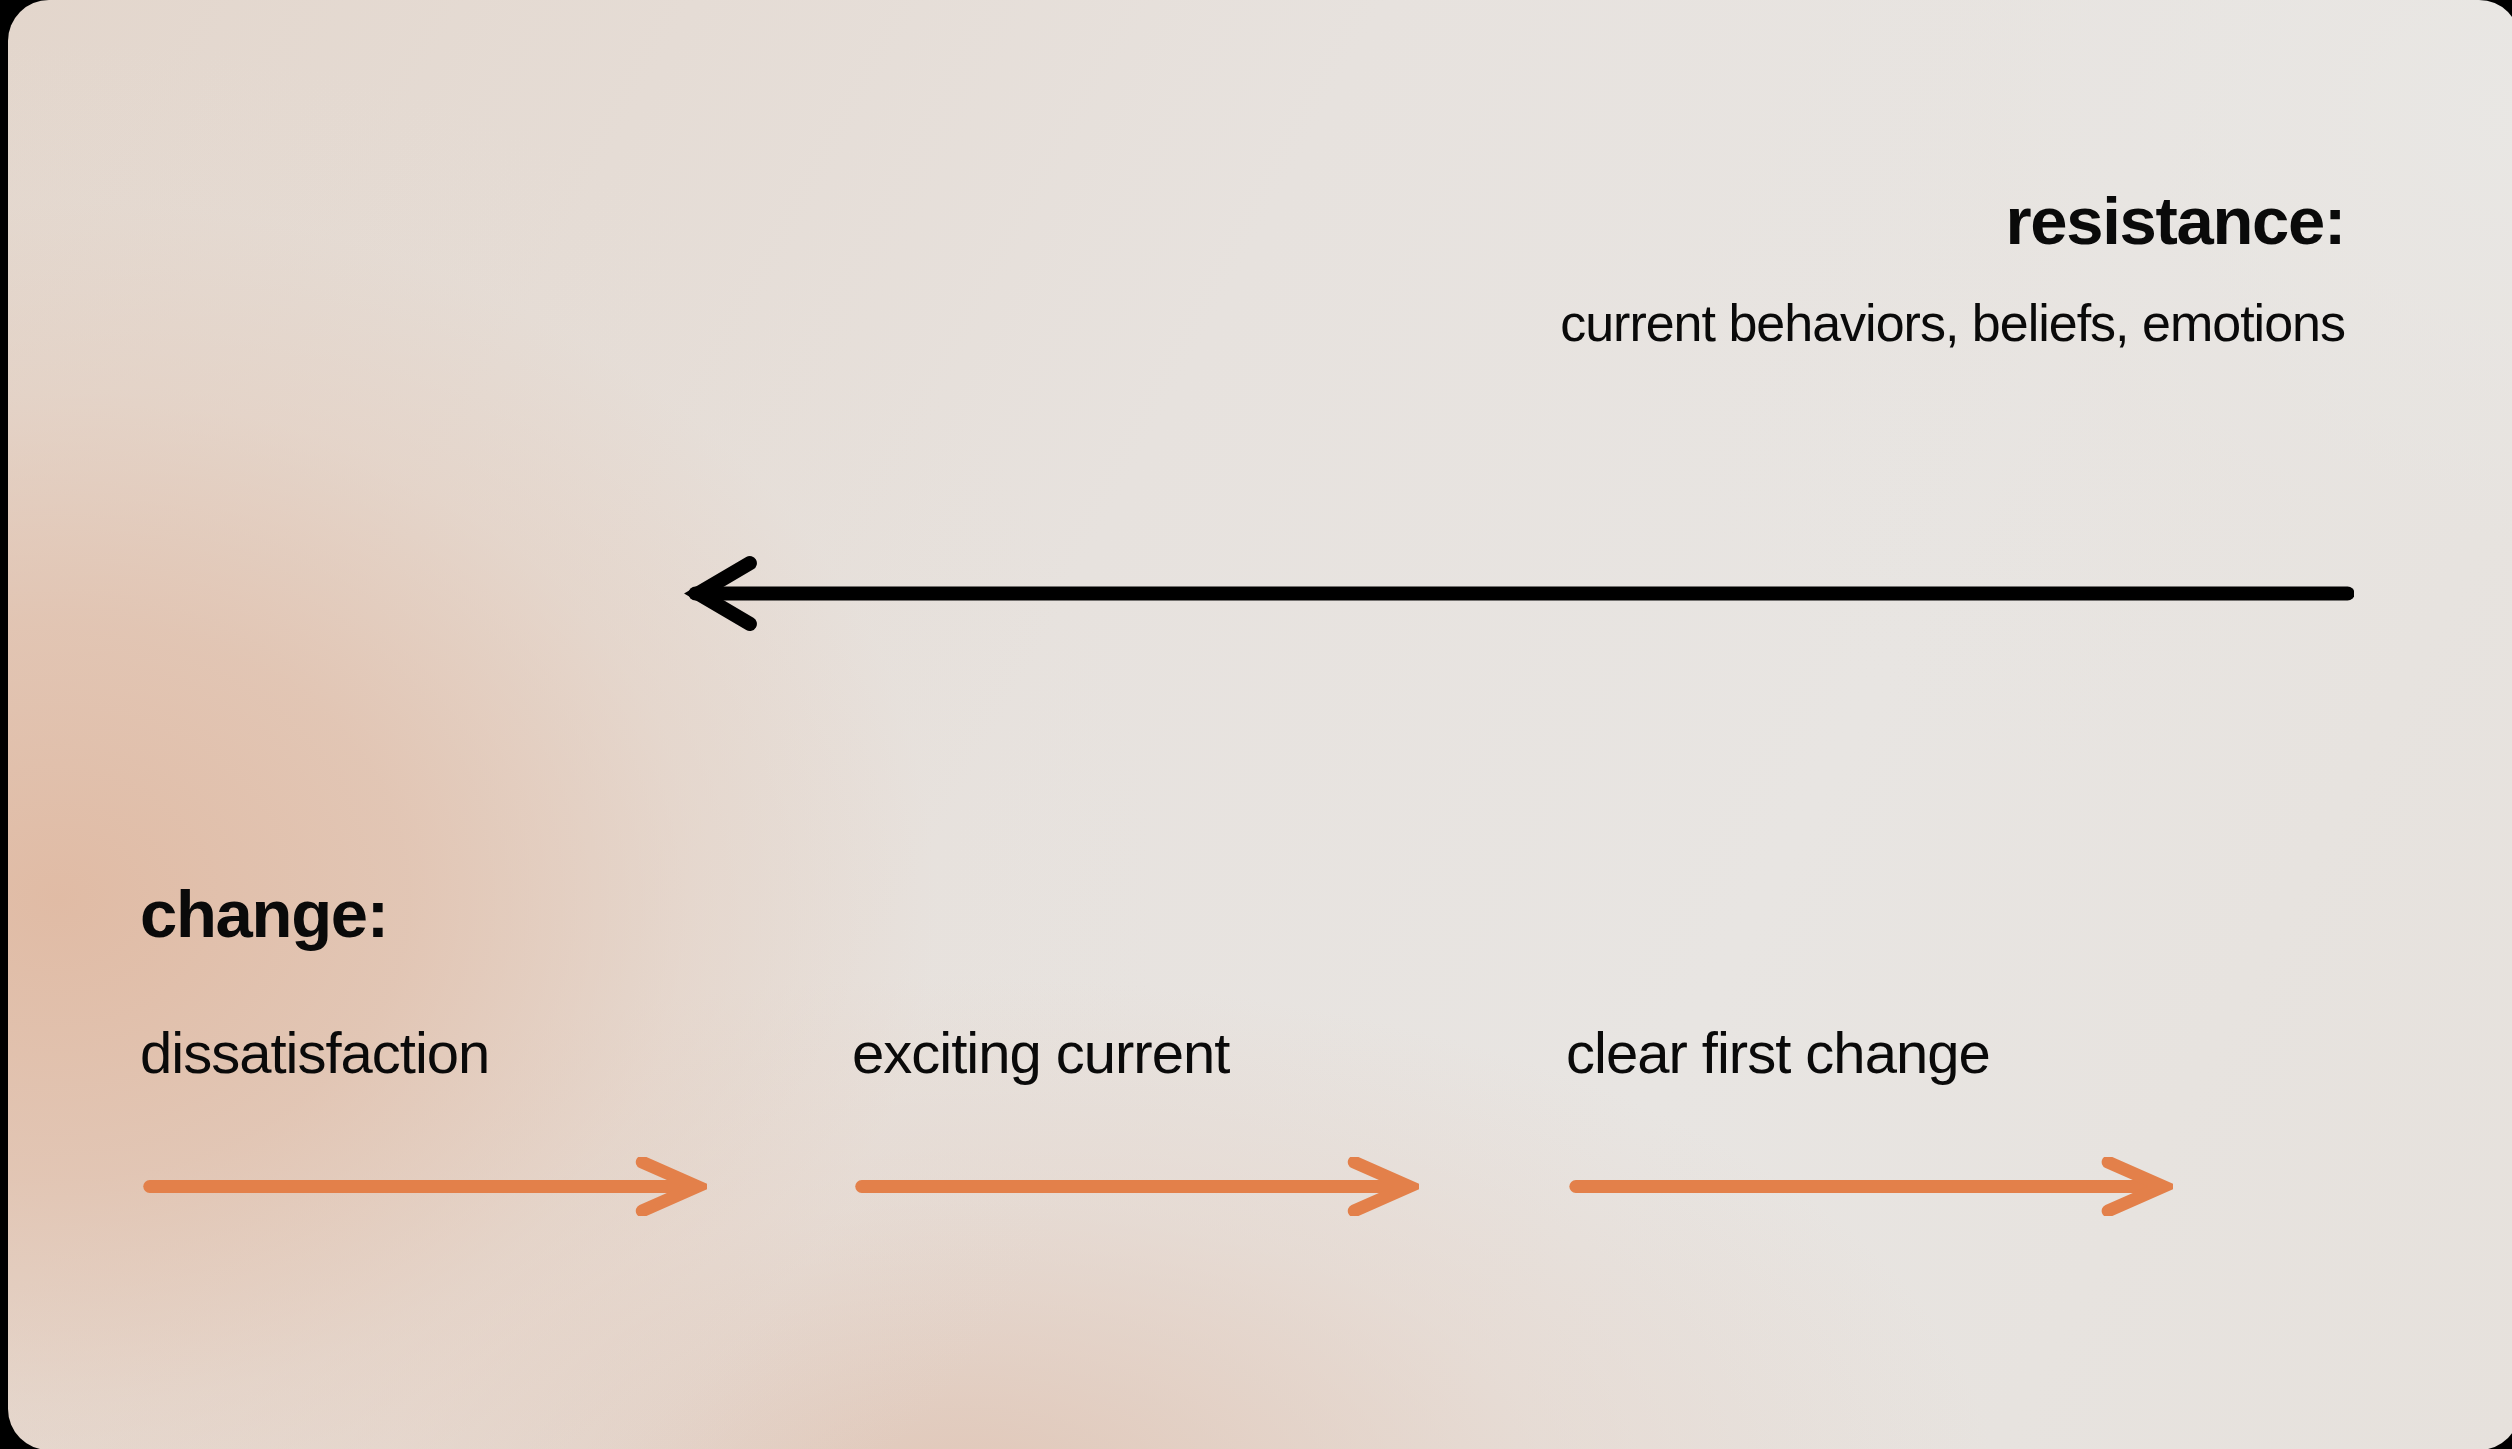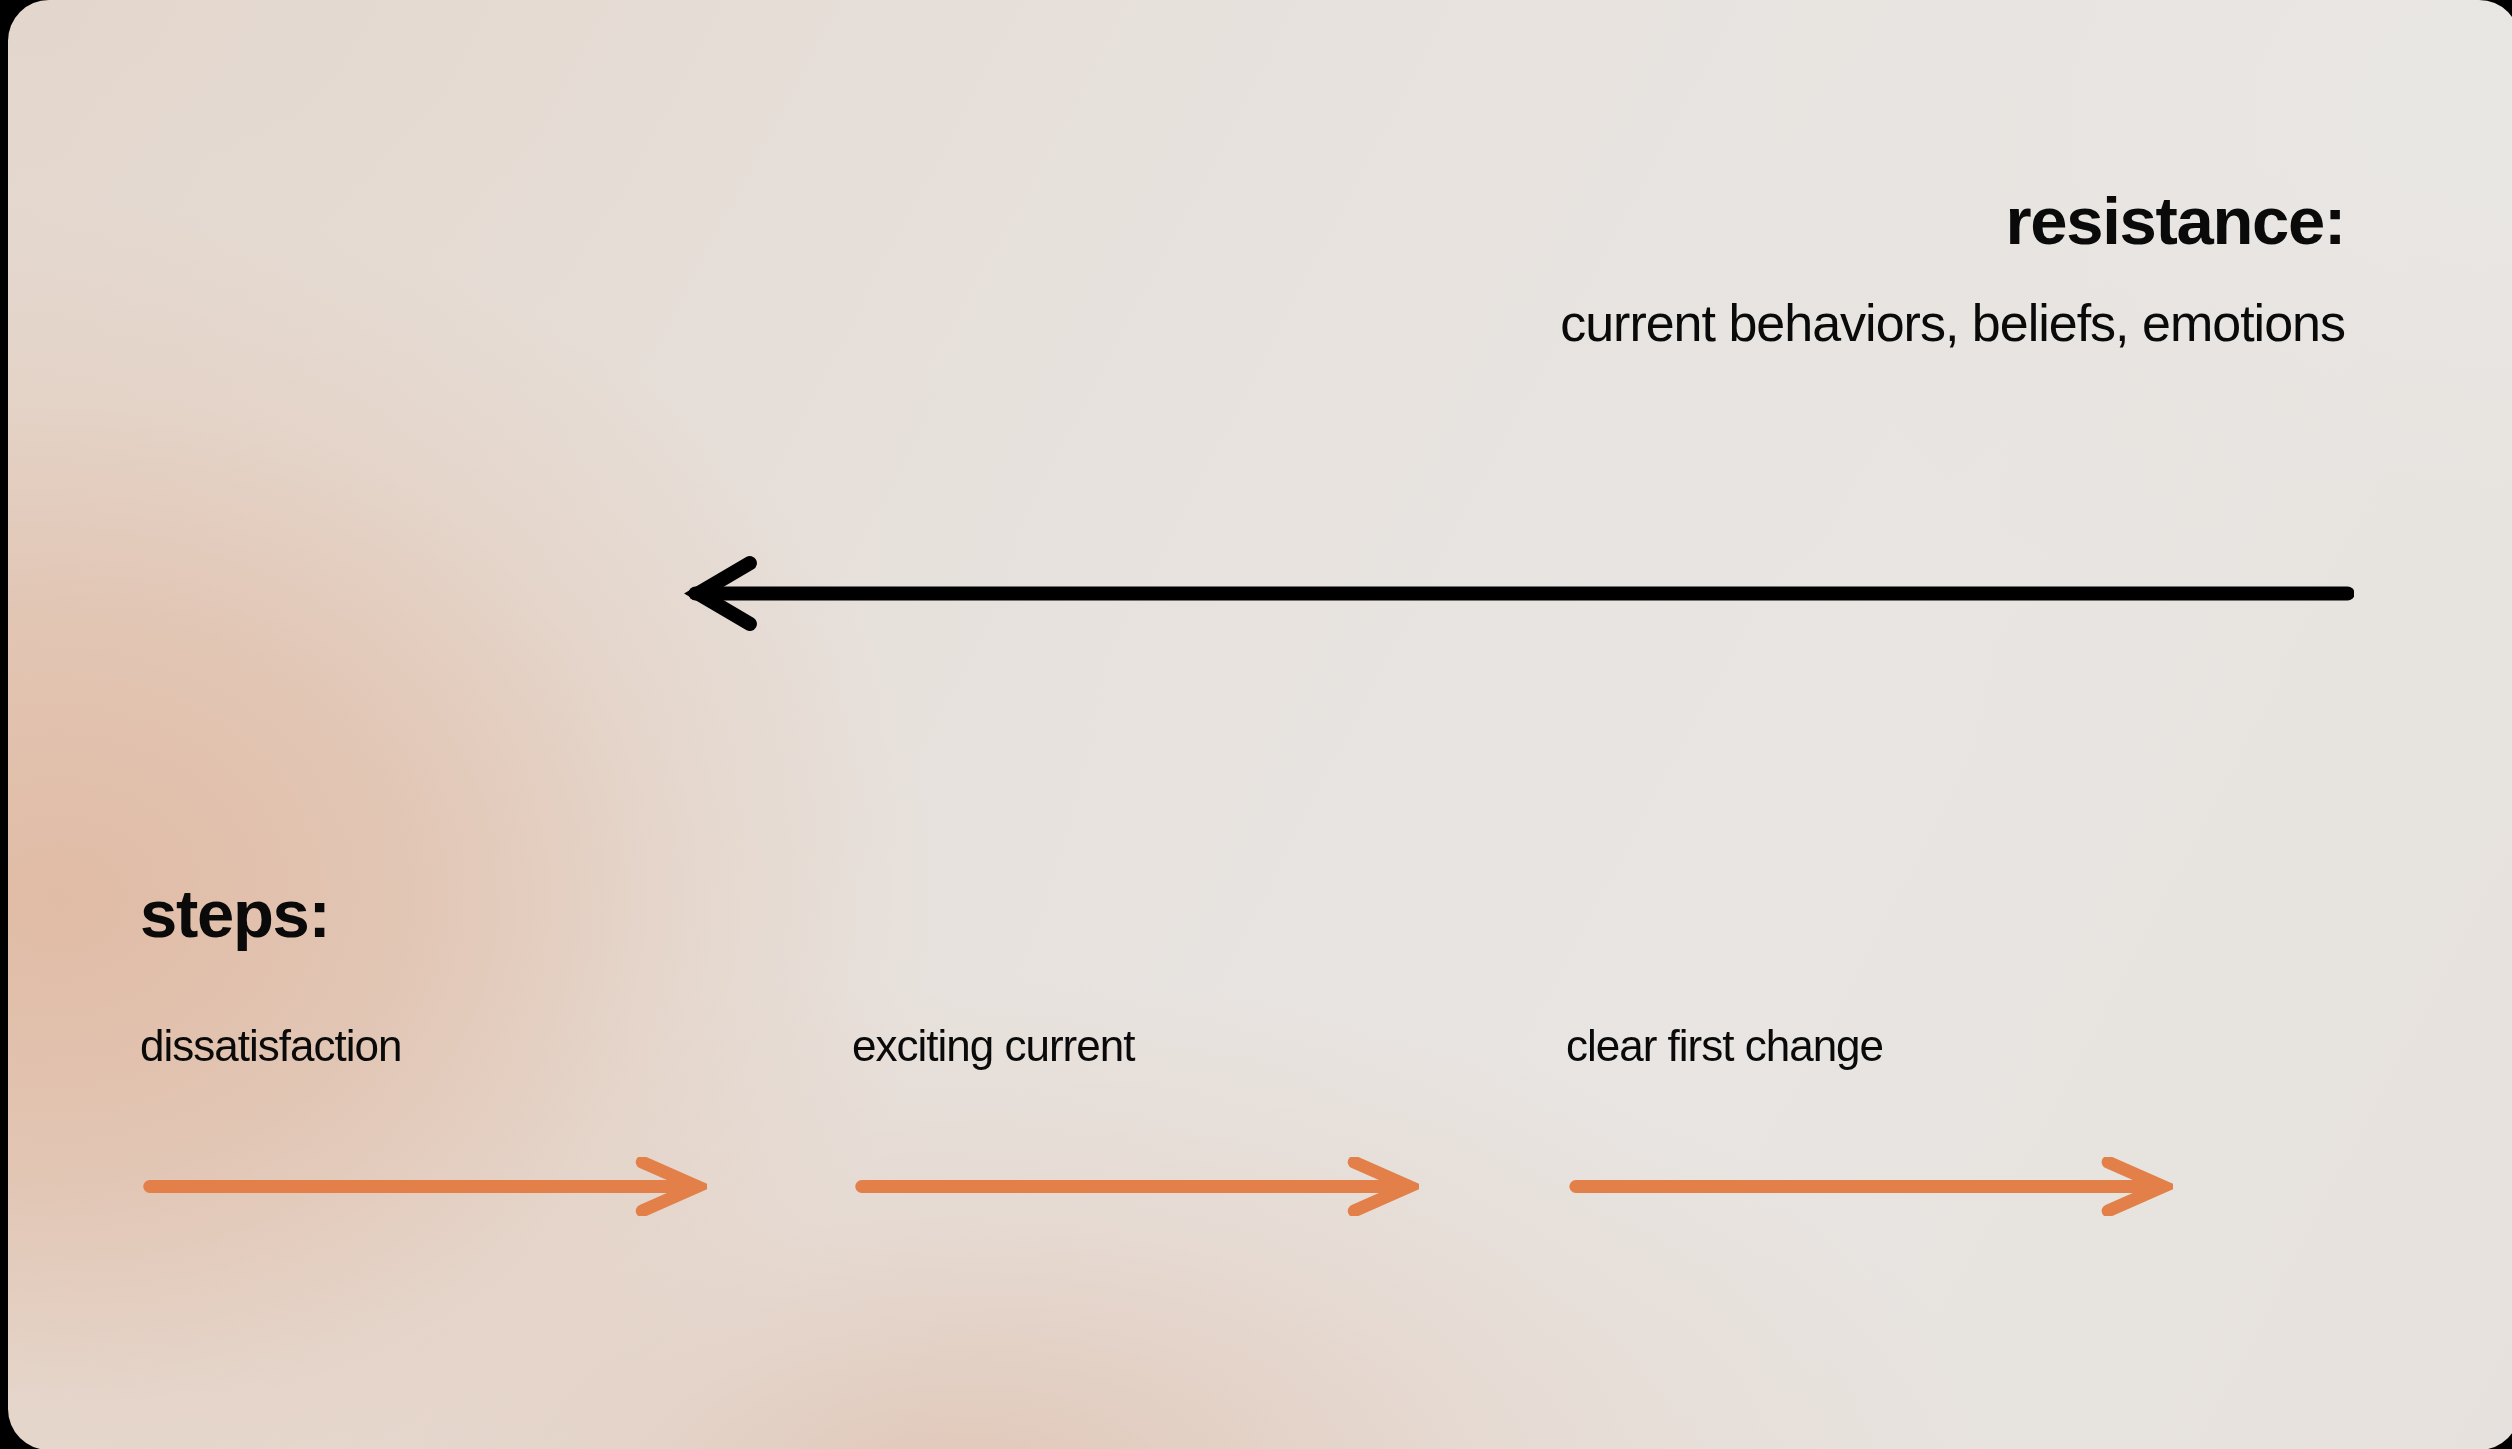--- a/index.html
+++ b/index.html
@@ -97,21 +97,21 @@
     position: absolute;
     left: 132px;
     top: 1024px;
     width: 2068px;
   }
   .change-col {
     position: absolute;
     top: 0;
   }
   .change-col-label {
-    font-size: 44px;
+    font-size: 58px;
     font-weight: 400;
     letter-spacing: -1px;
     color: #0A0A0A;
     line-height: 1.0;
     white-space: nowrap;
   }
   .change-col-arrow {
     position: absolute;
     top: 133px;
     left: 0;
@@ -139,21 +139,21 @@
   <div id="resistance-arrow">
     <svg width="1674" height="79" viewBox="0 0 2590 122" xmlns="http://www.w3.org/2000/svg" aria-hidden="true">
       <g fill="none" stroke="#000000" stroke-width="22" stroke-linecap="round" stroke-linejoin="miter">
         <line x1="24" y1="61" x2="2580" y2="61"></line>
         <polyline points="108,14 28,61 108,108"></polyline>
       </g>
     </svg>
   </div>
 
   <div id="change-block">
-    <div id="change-label">steps:</div>
+    <div id="change-label">change:</div>
   </div>
 
   <div id="change-columns">
 
     <div class="change-col" id="col-0">
       <div class="change-col-label">dissatisfaction</div>
       <div class="change-col-arrow">
         <svg width="567" height="59" viewBox="0 0 878 92" xmlns="http://www.w3.org/2000/svg" aria-hidden="true">
           <g fill="none" stroke="#E3804A" stroke-width="20" stroke-linecap="round" stroke-linejoin="miter">
             <line x1="12" y1="46" x2="856" y2="46"></line>

